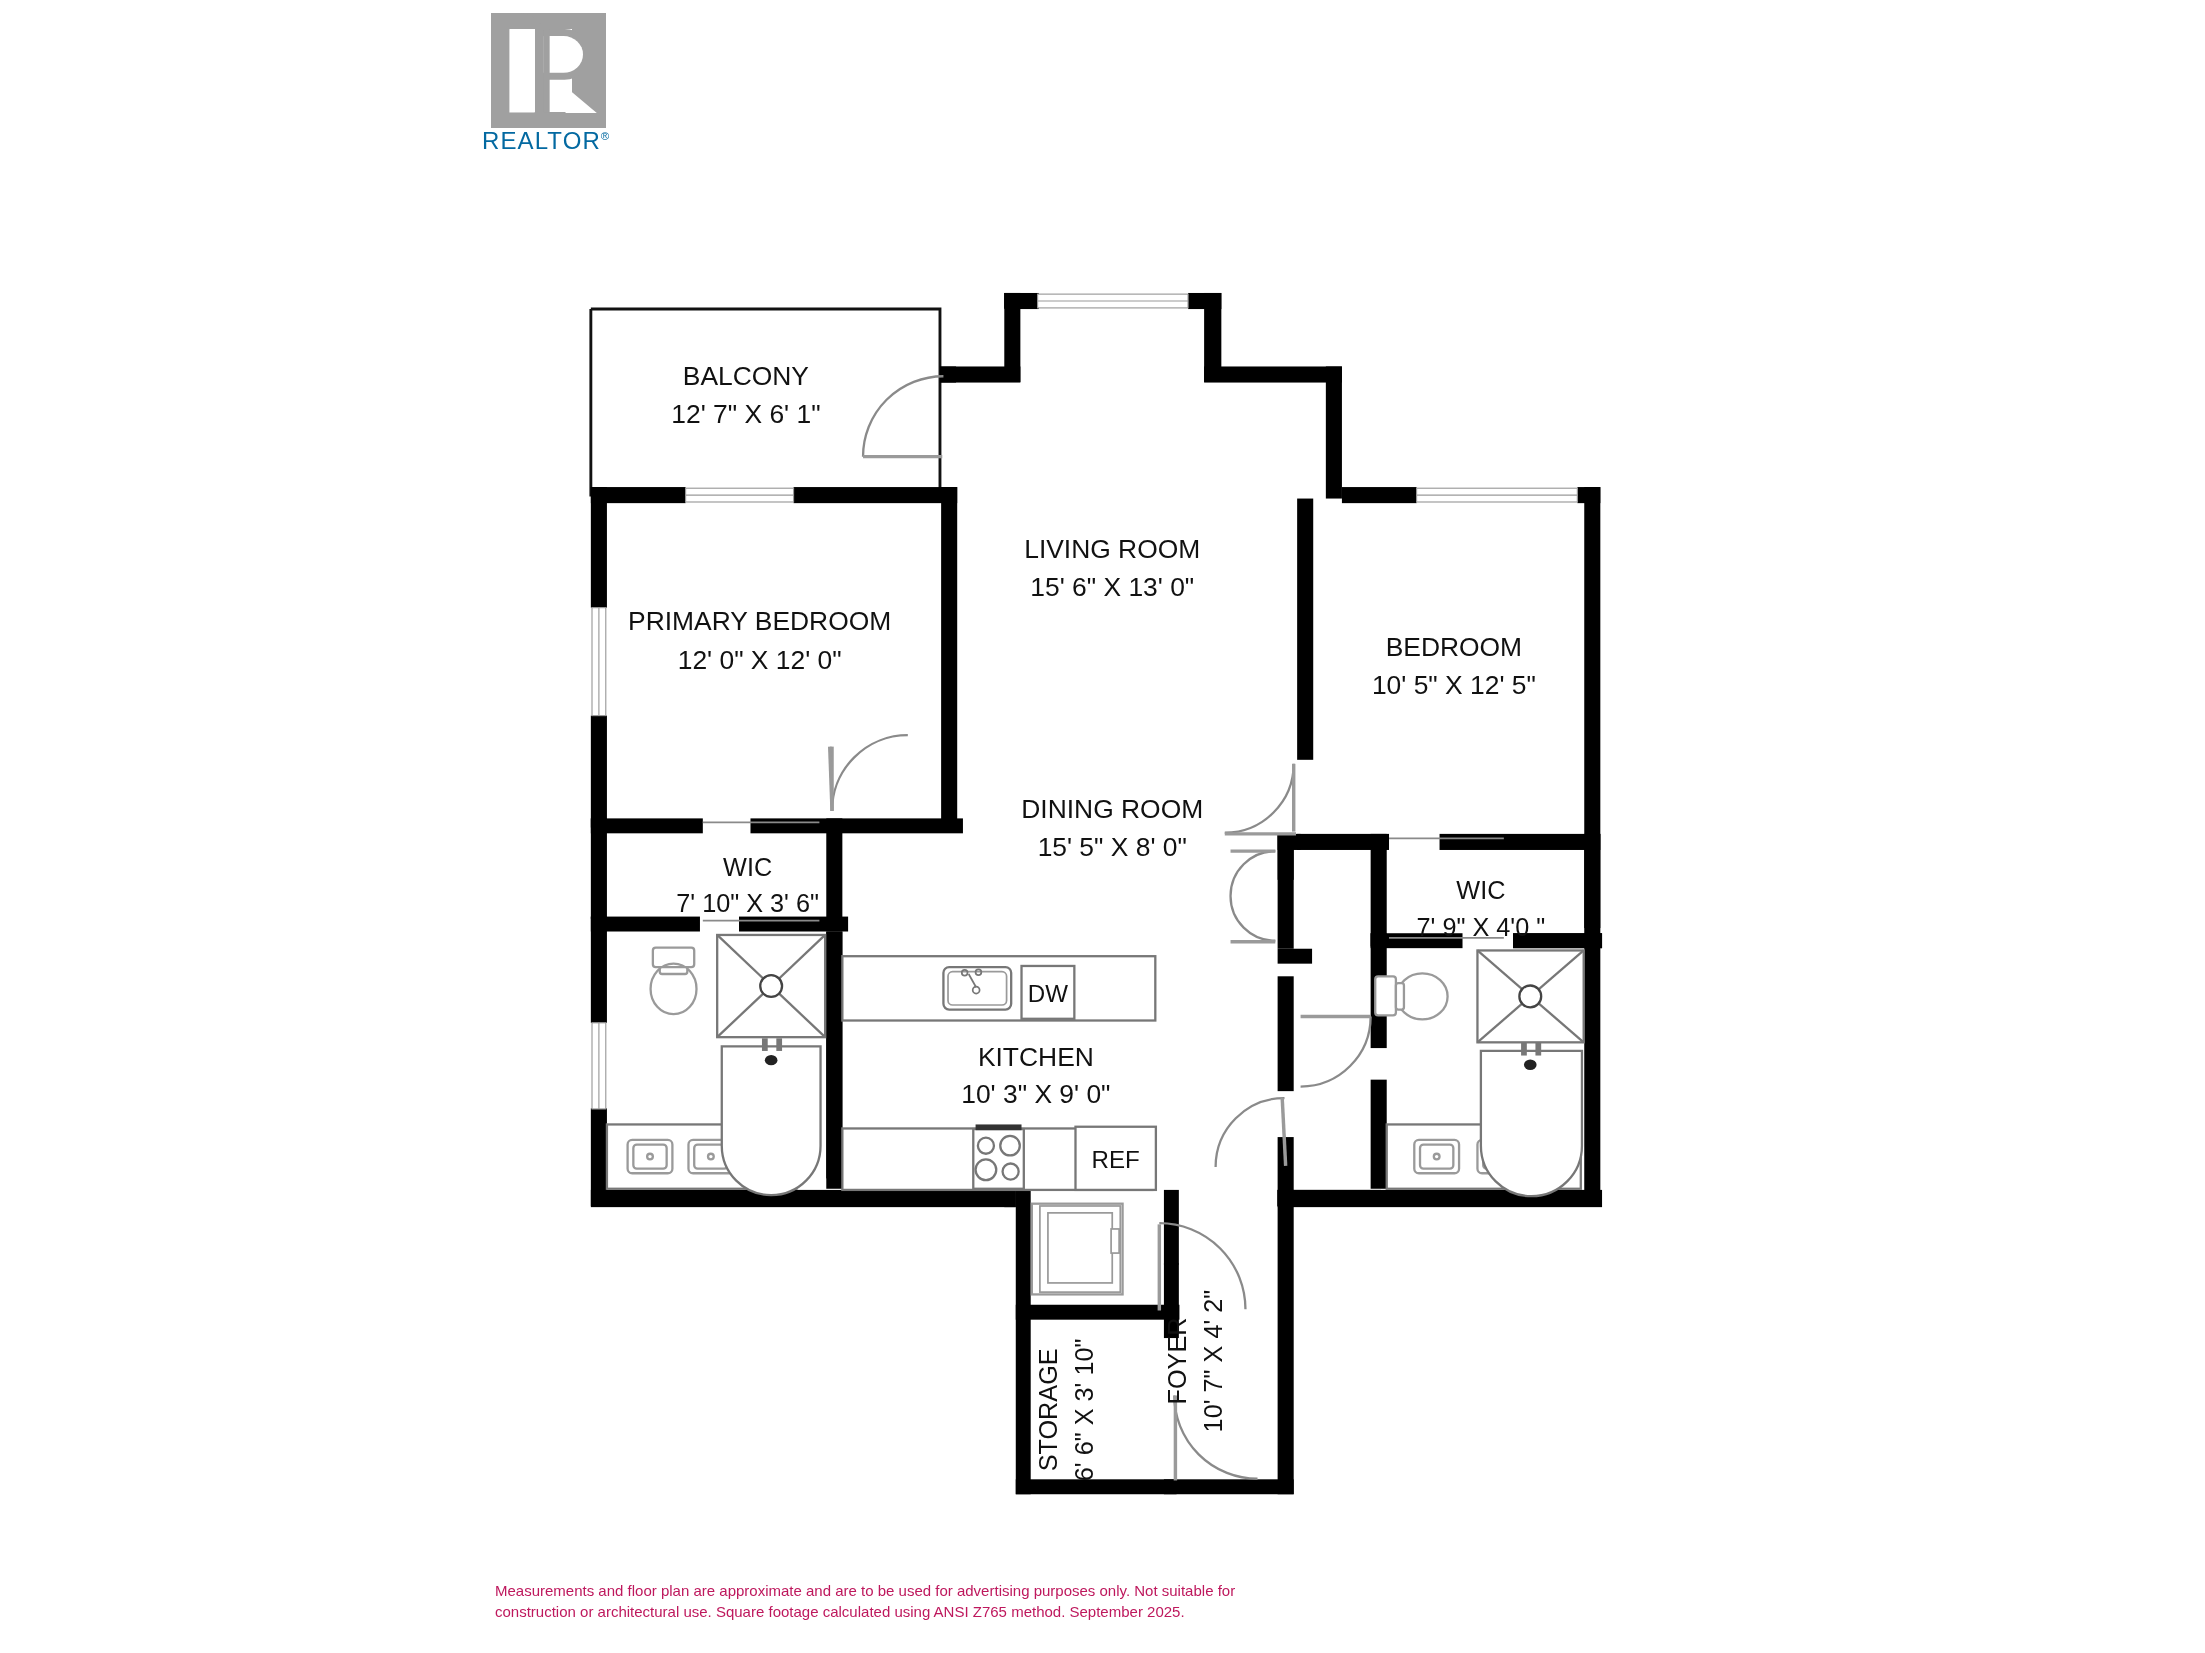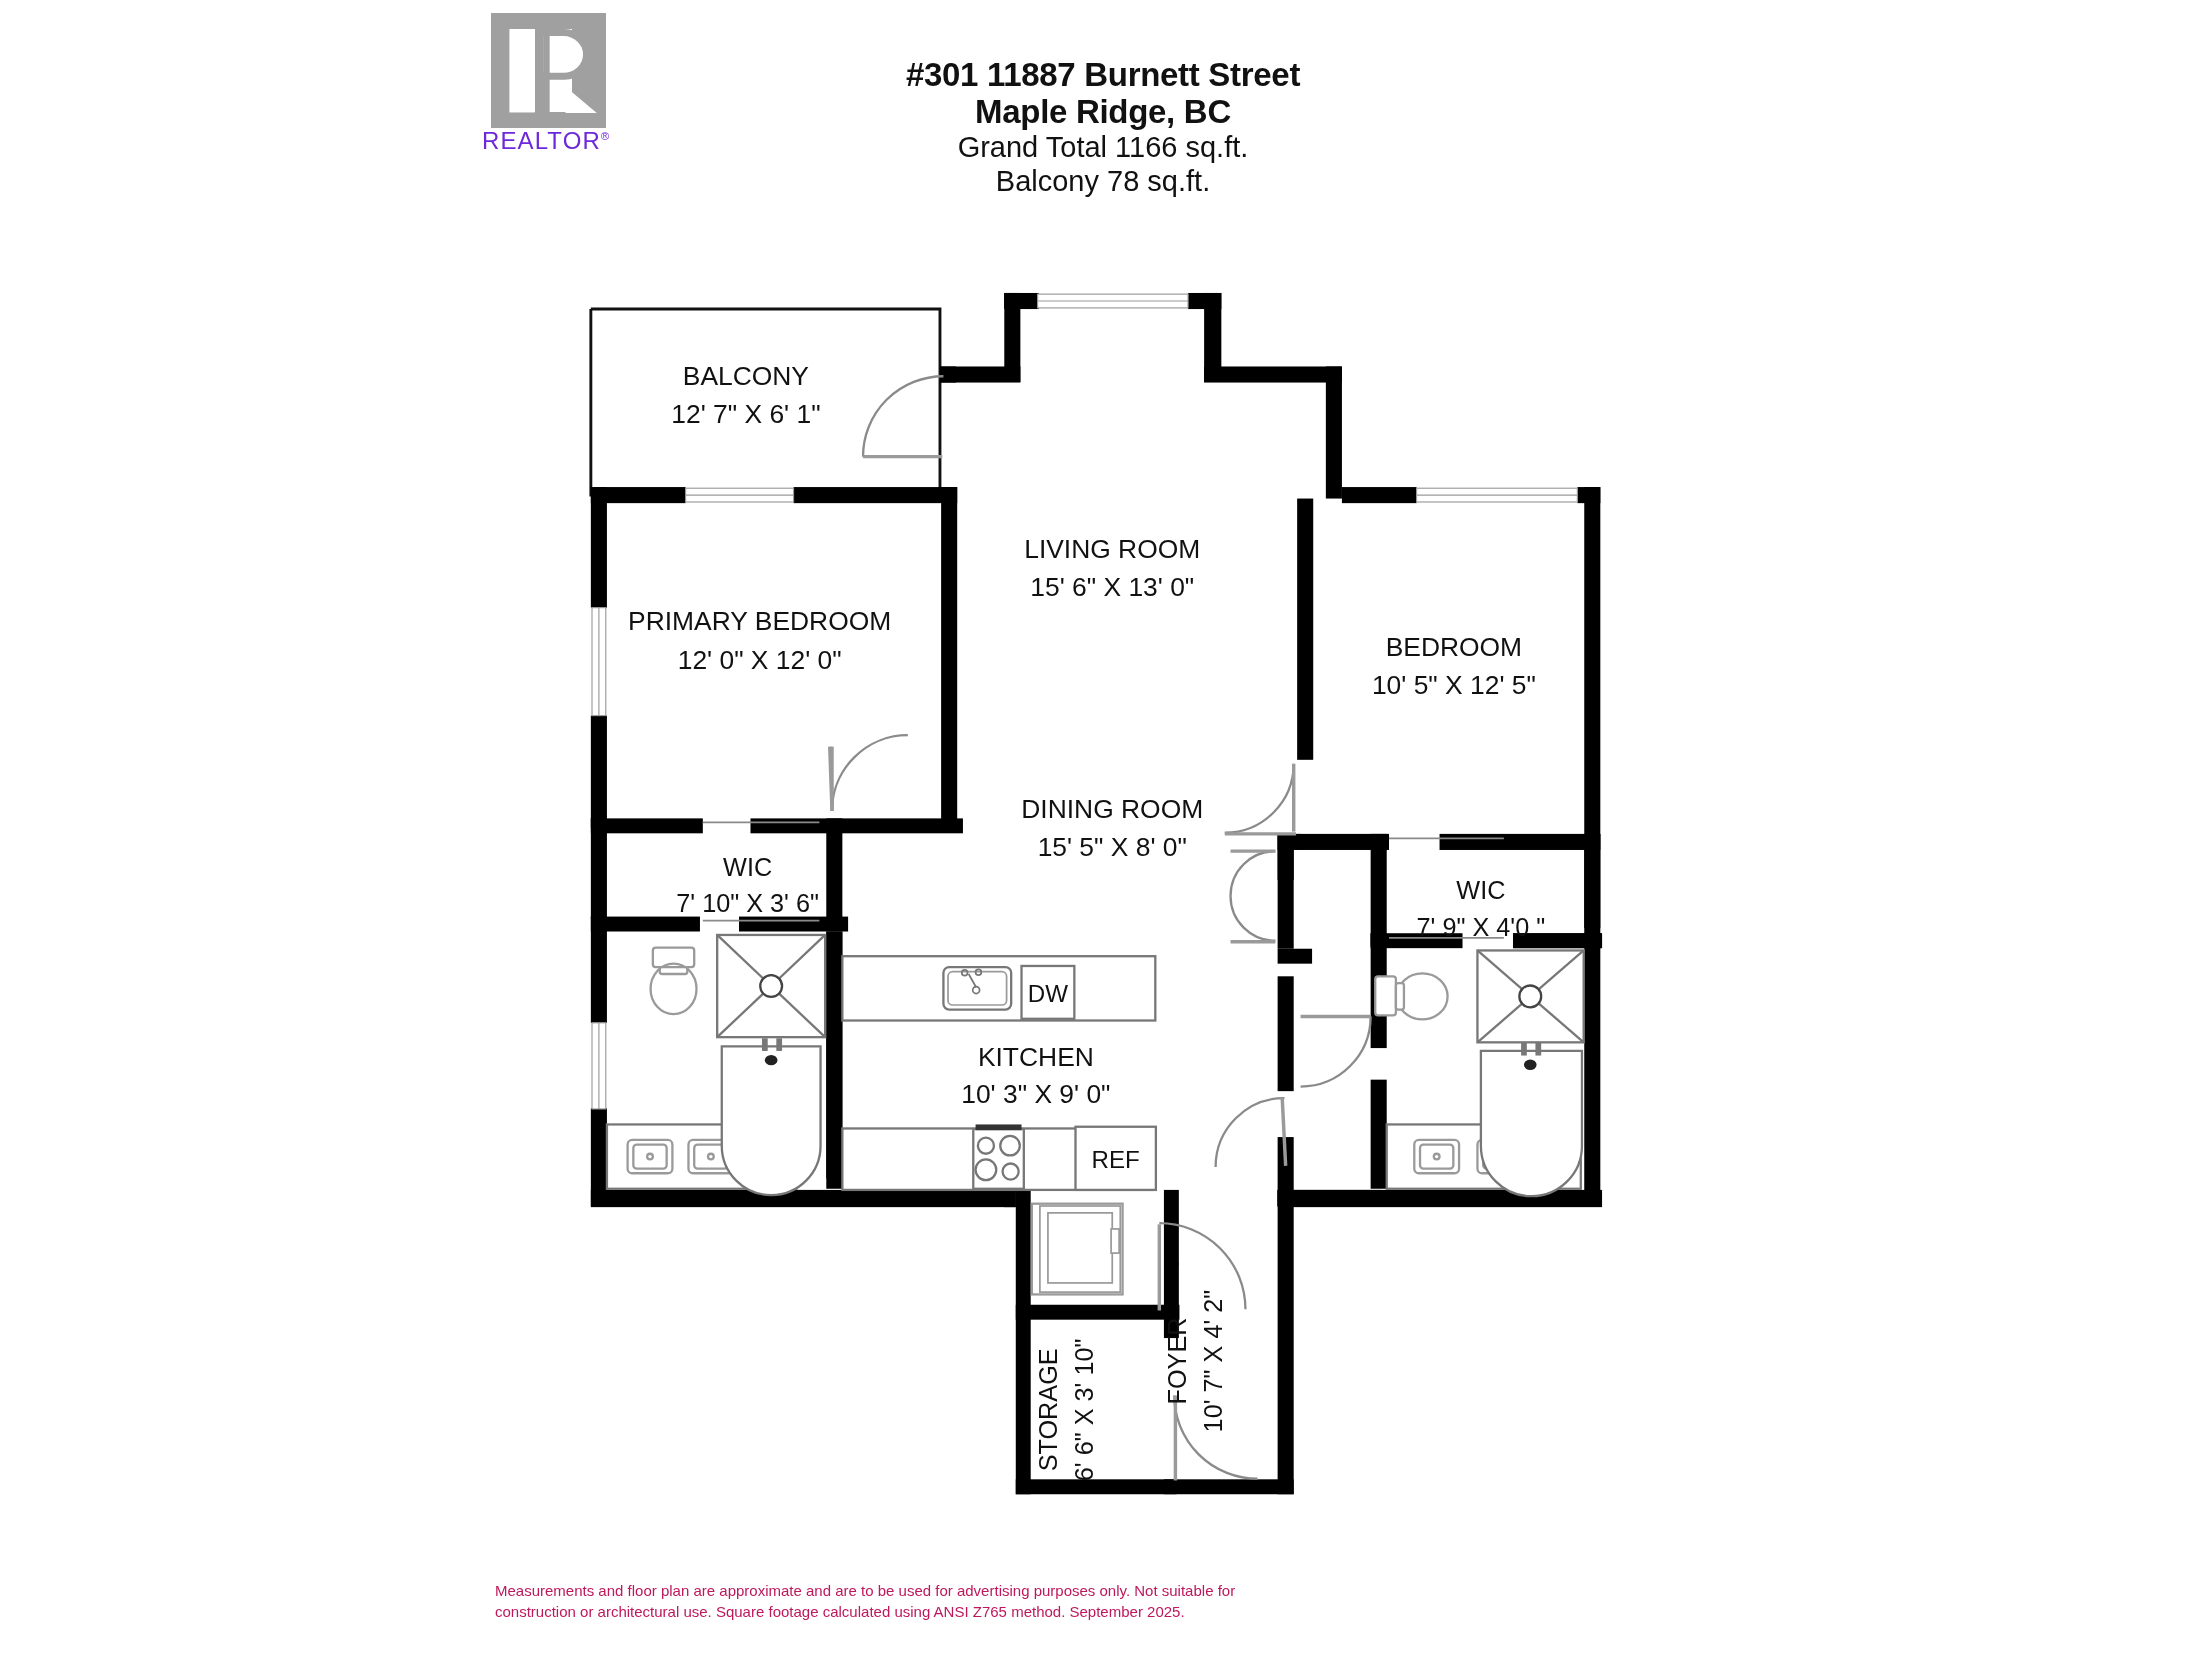--- a/index.html
+++ b/index.html
@@ -54,21 +54,21 @@
     left: 53px; top: 16px; width: 27.6px; height: 47px;
     background: #ffffff;
   }
   #realtor-word {
     position: absolute;
     left: 0px;
     top: 114px;
     width: 132px;
     font-size: 24px;
     letter-spacing: 1.1px;
-    color: #6d28d9;
+    color: #0369a1;
     font-family: "Liberation Sans", sans-serif;
     white-space: nowrap;
   }
   #realtor-word sup {
     font-size: 11.5px;
     vertical-align: super;
   }
 
   #title-block {
     position: absolute;
@@ -131,26 +131,20 @@
         <path d="M92 28 L128 28 A46 44 0 0 1 128 116 L92 116 Z" fill="#a0a0a0"></path>
         <path d="M92 40 L126 40 A34 32 0 0 1 126 104 L92 104 Z" fill="#ffffff"></path>
         <rect x="92" y="28" width="10" height="145" fill="#a0a0a0"></rect>
       </svg>
     </div>
     <div id="realtor-word">
       <span>REALTOR</span><sup>®</sup>
     </div>
   </div>
 
-  <div id="title-block">
-    <div class="title-line1">#301 11887 Burnett Street</div>
-    <div class="title-line2">Maple Ridge, BC</div>
-    <div class="title-line3">Grand Total  1166 sq.ft.</div>
-    <div class="title-line4">Balcony 78 sq.ft.</div>
-  </div>
 
 </div>
 
 <div id="plan">
 <svg width="2205" height="1654" viewBox="0 0 3840 2880" xmlns="http://www.w3.org/2000/svg">
 
   <g>
     <polyline points="1022,538 1022,862 1630,862 1630,538 1022,538" fill="none" stroke="#111111" stroke-width="5"></polyline>
   </g>
 

